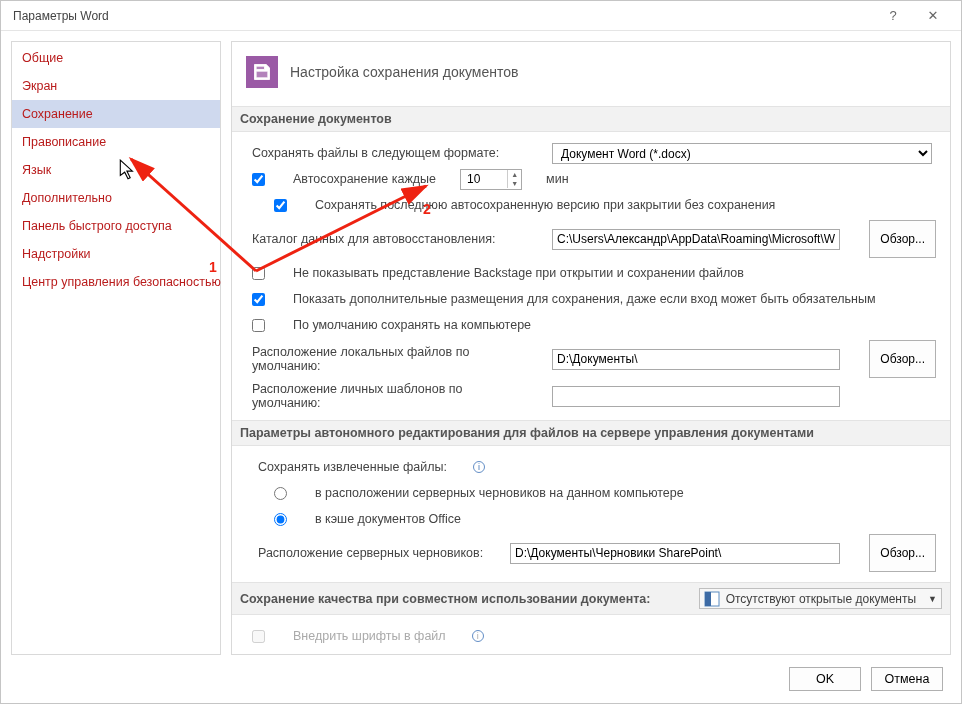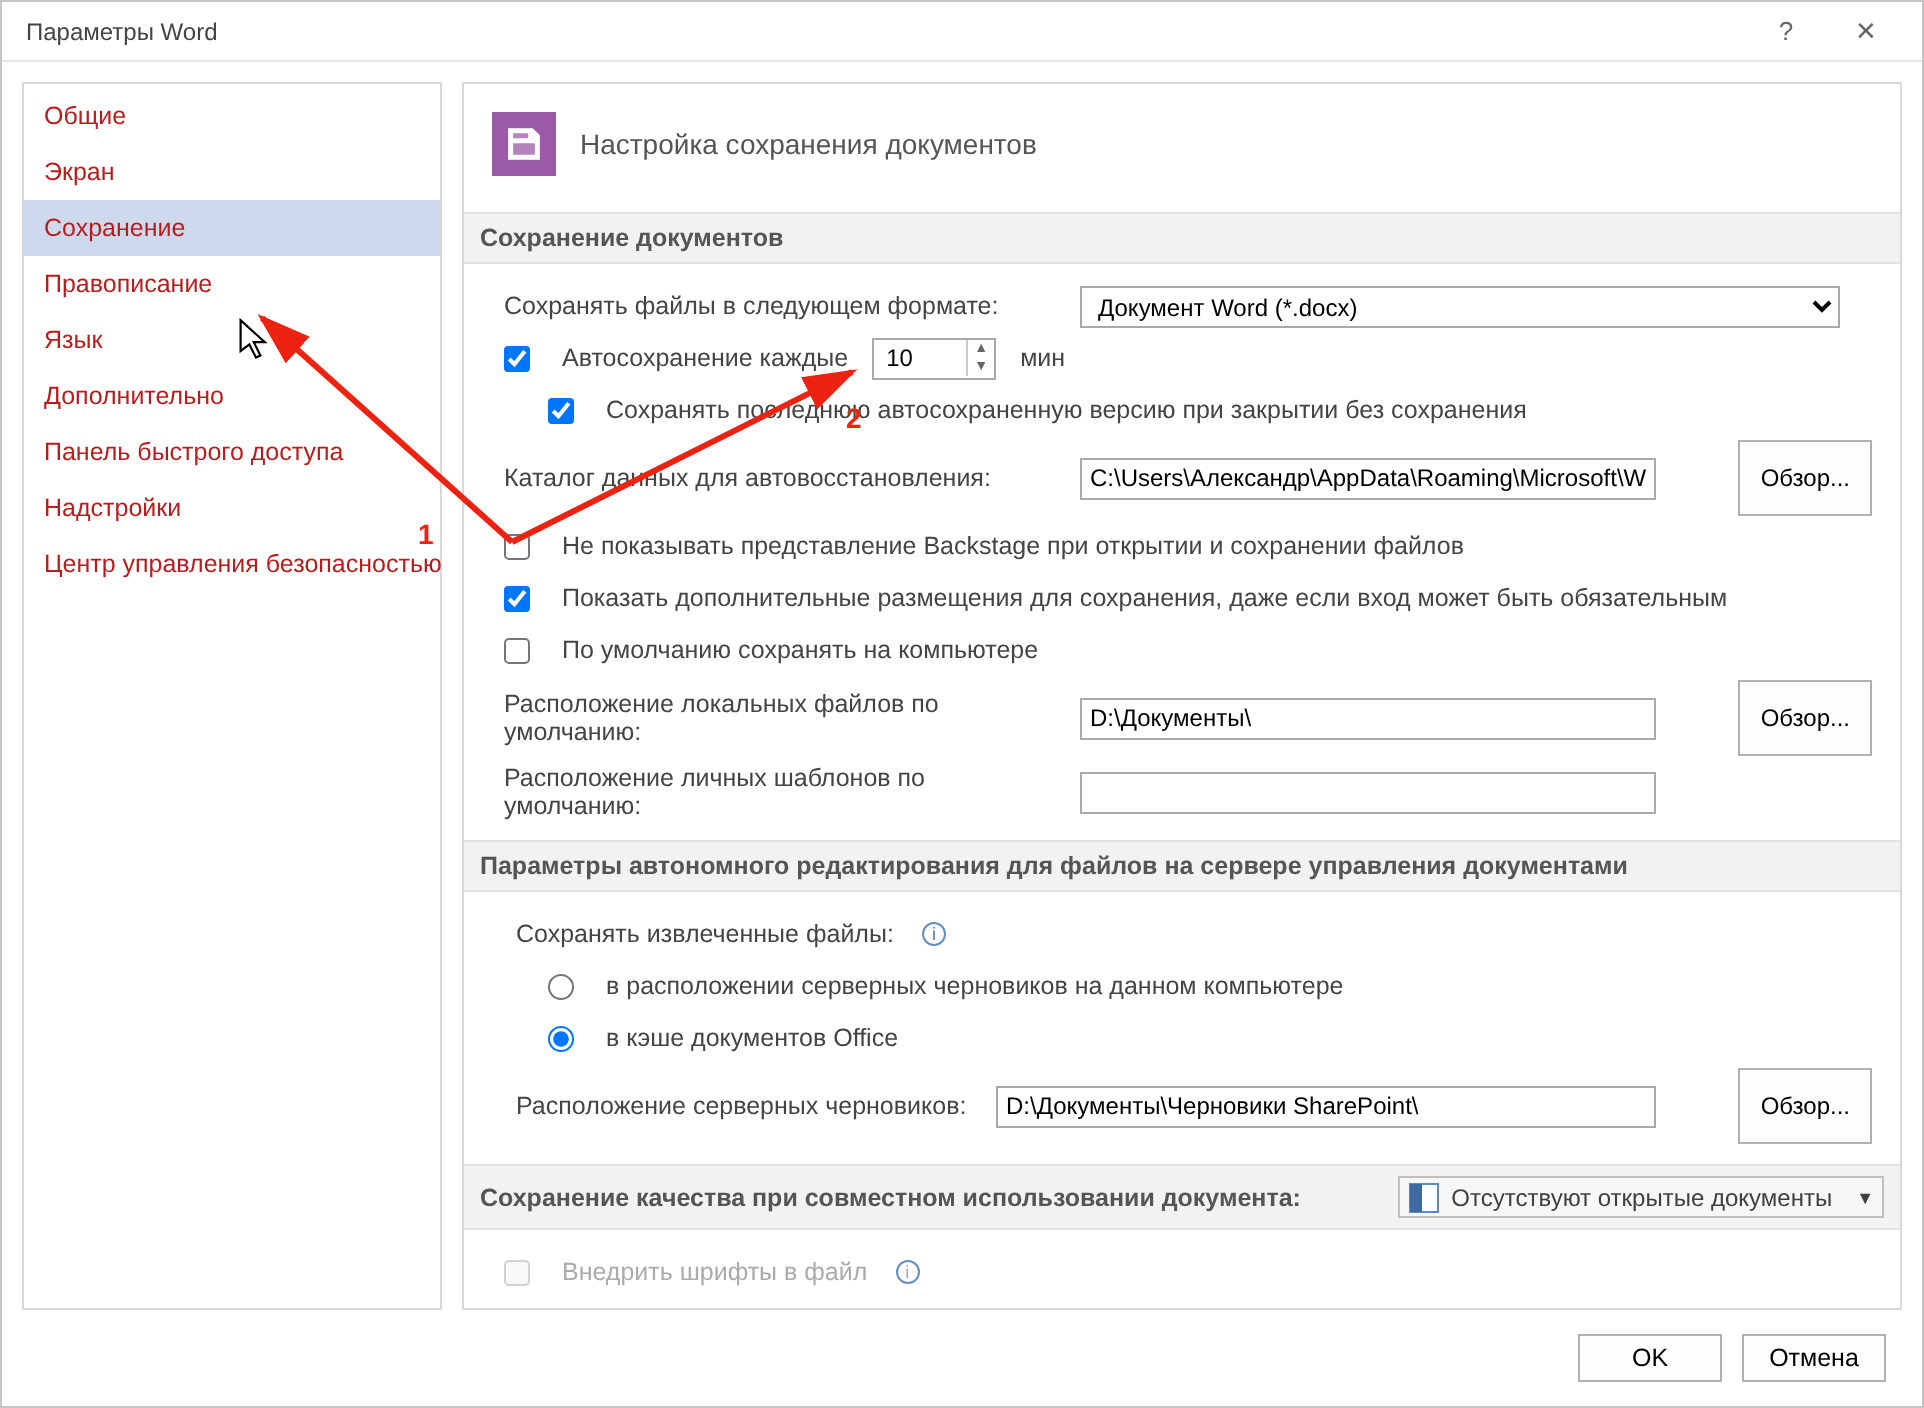--- a/index.html
+++ b/index.html
@@ -43,21 +43,21 @@
     width: 32px; height: 32px; background: #9a5aa5; display:flex; align-items:center; justify-content:center;
   }
   .page-header .ico svg { width: 20px; height: 20px; fill:#fff; stroke:#fff; }
   .page-header h2 { font-size: 14px; font-weight: normal; color: #555; margin:0; }
   .group-head {
     background: #f2f2f2; border-top:1px solid #e3e3e3; border-bottom:1px solid #e3e3e3;
     padding: 5px 8px; font-size: 12.5px; font-weight: bold; color: #555;
     margin: 10px -14px 10px -14px;
   }
   .group-head.flex { display:flex; align-items:center; gap:16px; font-weight:bold;}
-  .row { display:flex; align-items:center; gap:12px; margin: 4px 0 4px 6px; min-height:22px; }
+  .row { display:flex; align-items:center; gap:24px; margin: 4px 0 4px 6px; min-height:22px; }
   .row.indent1 { margin-left: 28px; }
   input[type=checkbox] { width:13px; height:13px; margin:0 4px 0 0; }
   input[type=radio] { margin:0 4px 0 0; }
   select, input[type=text] {
     font-size: 12px; padding: 2px 4px; border:1px solid #a9a9a9; background:#fff; height:21px;
   }
   .spinner {
     display:flex; align-items:center; border:1px solid #a9a9a9; height:21px; padding-left:6px; width:62px;
     position:relative;
   }

